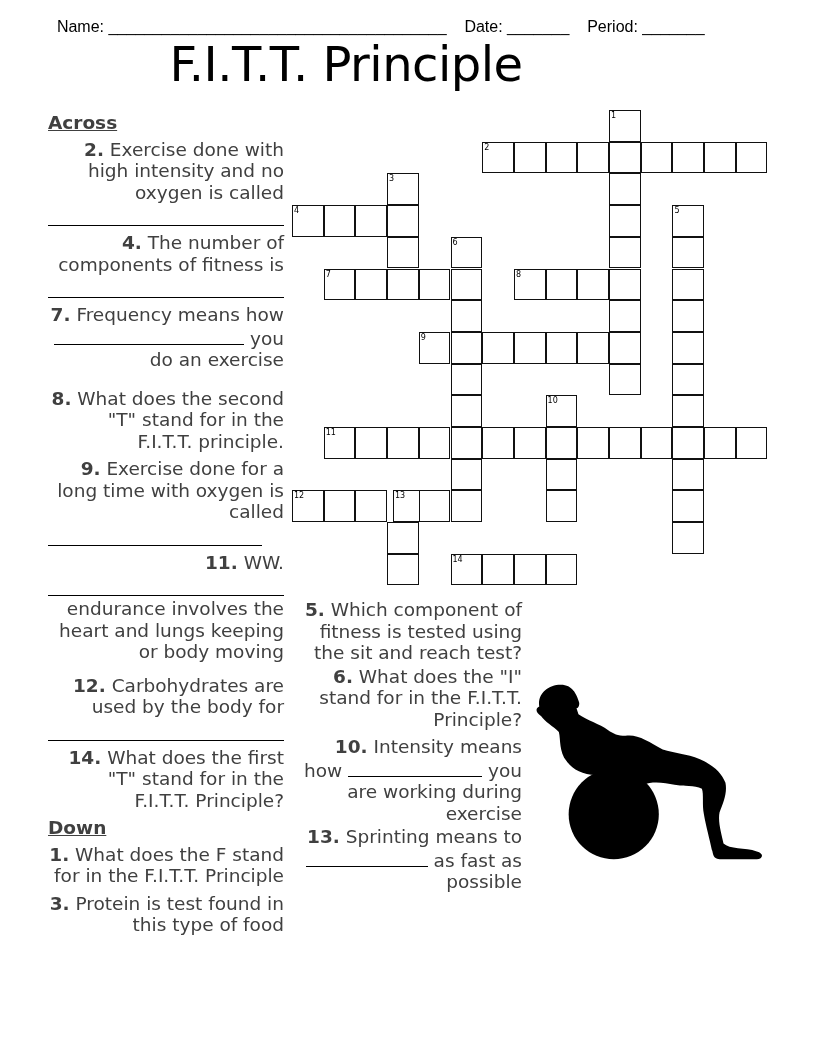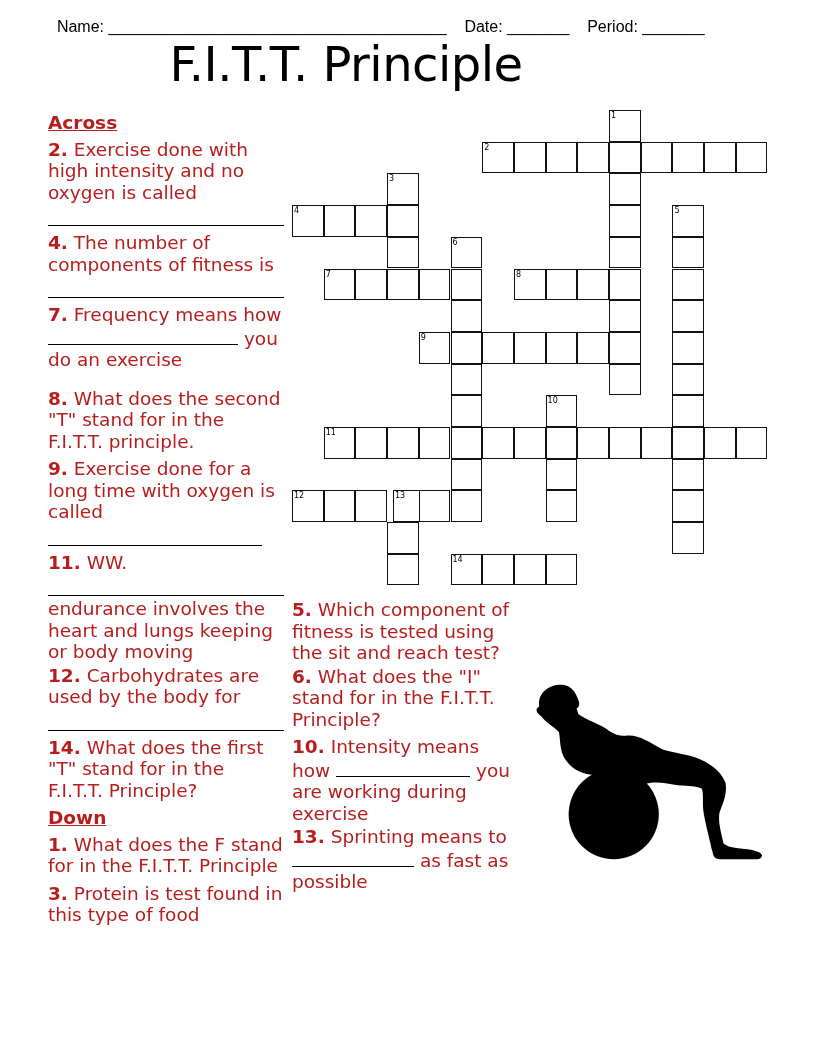--- a/index.html
+++ b/index.html
@@ -1,24 +1,24 @@
 <!DOCTYPE html>
 <html><head>
 <meta charset="utf-8">
 <style>
   html, body { margin:0; padding:0; background:#ffffff; }
   body { width:816px; height:1056px; position:relative; overflow:hidden; color:#000; }
   .hdr { position:absolute; top:0; left:48px; font-family:"Liberation Sans", sans-serif; font-size:16px; line-height:18px; white-space:pre; }
   .hdr span { display:inline-block; }
   .title { position:absolute; top:34px; left:0; width:692px; text-align:center; font-family:"DejaVu Sans", sans-serif; font-size:48px; line-height:60px; letter-spacing:-0.5px; }
-  .clues { position:absolute; font-family:"DejaVu Sans", sans-serif; font-size:18.5px; line-height:21.5px; color:#b91c1c; }
+  .clues { position:absolute; font-family:"DejaVu Sans", sans-serif; font-size:18.5px; line-height:21.5px; color:#404040; }
   .col-left { left:48px; top:112px; width:236px; }
   .col-mid { left:292px; top:599px; width:230px; }
   .section-head { font-weight:bold; text-decoration:underline; margin:0 0 5px 0; }
-  .clue { margin:0 0 6px 0; }
+  .clue { margin:0 0 6px 0;text-align:right; }
   .clue .num { font-weight:bold; }
   .blank { display:inline-block; border-bottom:1.2px solid #000; height:18px; vertical-align:baseline; }
   .blank-line { display:block; border-bottom:1.2px solid #000; height:22px; margin-bottom:2px; }
   #grid { position:absolute; left:292px; top:110px; width:476px; height:476px; }
   .cell { position:absolute; width:31.7px; height:31.7px; box-sizing:border-box; border:1.6px solid #111; background:#fff; }
   .cell .n { position:absolute; left:1px; top:0px; font-family:"DejaVu Sans", sans-serif; font-size:8px; line-height:9px; }
   .silhouette { position:absolute; left:527px; top:677px; width:246px; height:196px; }
 </style>
 </head>
 <body>
@@ -50,21 +50,21 @@
   </div>
   <div class="clue">
     <span class="num">8.</span>
     <span>What does the second "T" stand for in the F.I.T.T. principle.</span>
   </div>
   <div class="clue">
     <span class="num">9.</span>
     <span>Exercise done for a long time with oxygen is called</span>
     <span class="blank-line" style="width:214px"></span>
   </div>
-  <div class="clue" style="margin-bottom:2px">
+  <div class="clue" style="margin-bottom:12px">
     <span class="num">11.</span>
     <span>WW.</span>
     <span class="blank-line"></span>
     <span>endurance involves the heart and lungs keeping or body moving</span>
   </div>
   <div class="clue">
     <span class="num">12.</span>
     <span>Carbohydrates are used by the body for</span>
     <span class="blank-line"></span>
   </div>

